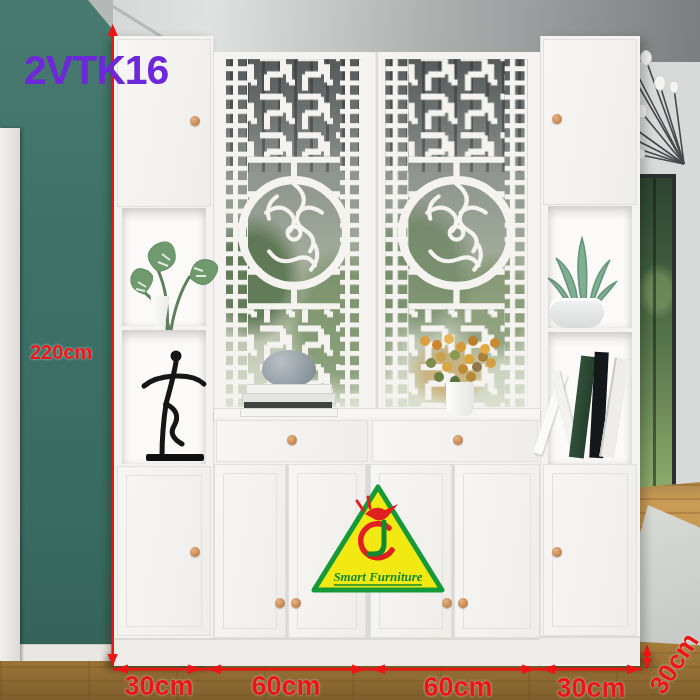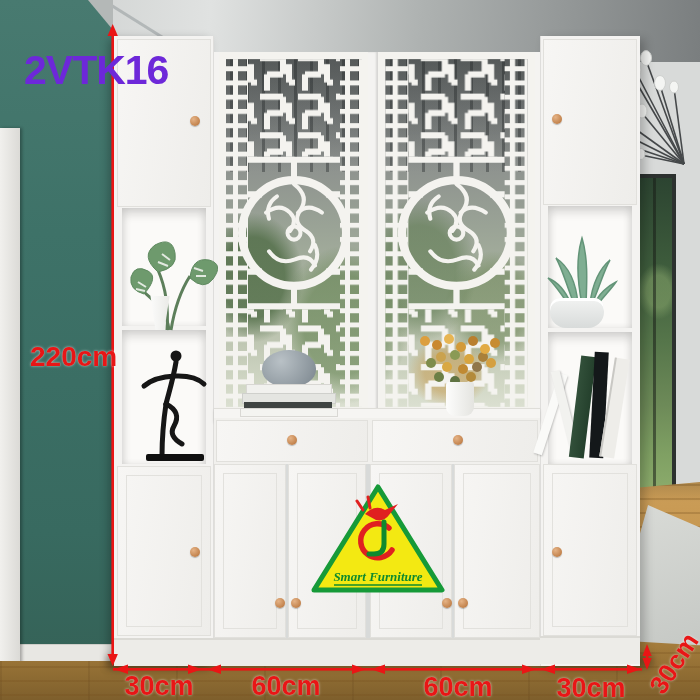--- a/index.html
+++ b/index.html
@@ -77,21 +77,21 @@
   .frame-bar{position:absolute;background:#f4f3f1;}
   .counter{position:absolute;left:0;top:356px;width:326px;height:12px;background:#f6f5f3;
     border-top:1px solid #dfded9;box-shadow:0 2px 3px rgba(0,0,0,.12);}
   .drawer-row{position:absolute;left:0;top:366px;width:326px;height:46px;background:#f1f0ed;}
   .doors-row{position:absolute;left:0;top:412px;width:326px;height:174px;background:#eceby;}
   .screen{position:absolute;top:0;height:362px;}
   
   .red-text{position:absolute;color:#e81616;font-weight:800;
     text-shadow:0 0 3px rgba(255,255,255,.55),0 0 1px rgba(255,255,255,.4);}
   .code{left:24px;top:28px;font-size:41px;letter-spacing:-1px;color:#6d28d9;text-shadow:none;margin-top:19px;}
-  .h-label{left:30px;top:341px;font-size:28px;}
+  .h-label{left:30px;top:341px;font-size:20px;}
   .dim{font-size:27px;transform:translateX(-50%);white-space:nowrap;}
   .dim-rot{left:641px;top:648px;font-size:26px;transform:rotate(-57deg);white-space:nowrap;}
   .overlay{left:0;top:0;width:700px;height:700px;pointer-events:none;}
   
   .logo-tagline{position:absolute;left:288px;top:597px;width:180px;text-align:center;
     color:#e01f1f;font-weight:800;font-size:13.5px;letter-spacing:.2px;
     text-shadow:0 0 2px rgba(255,255,255,.9);}
   
   .bookrow div{position:absolute;}
 </style>

